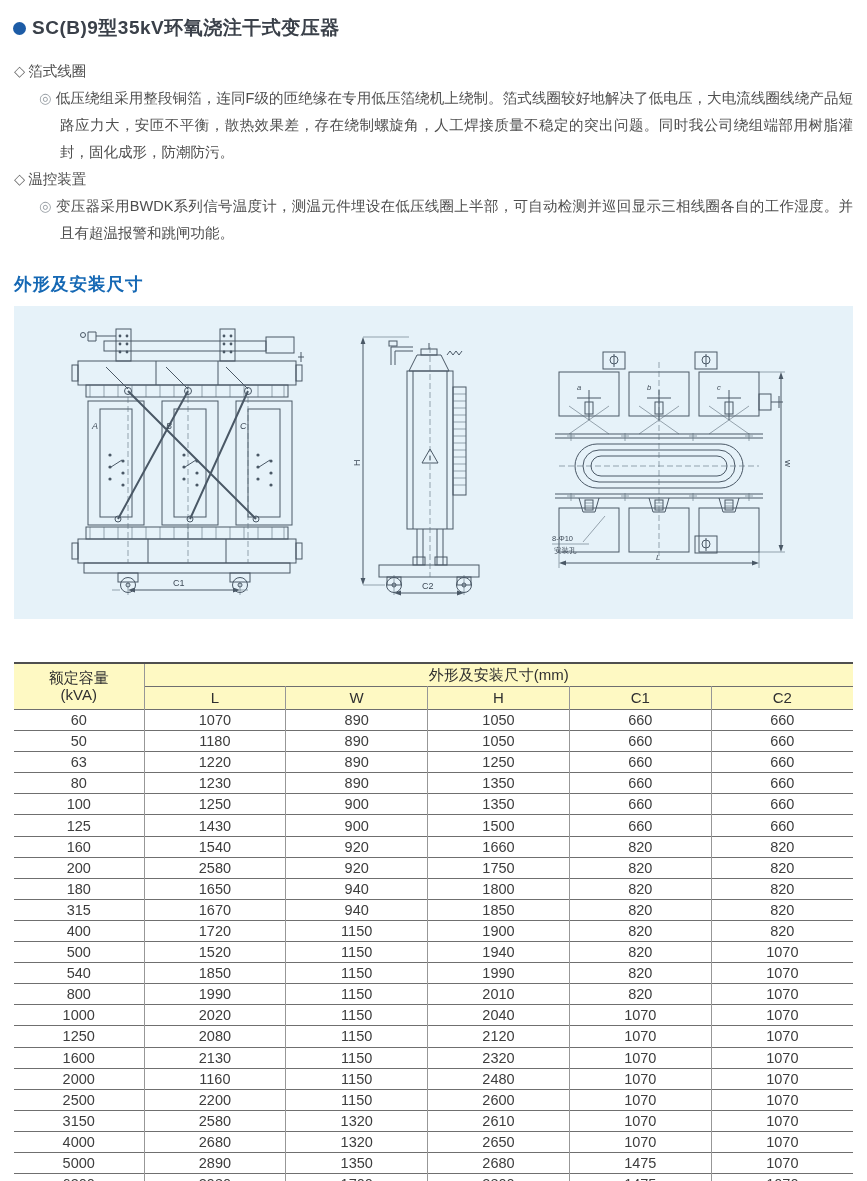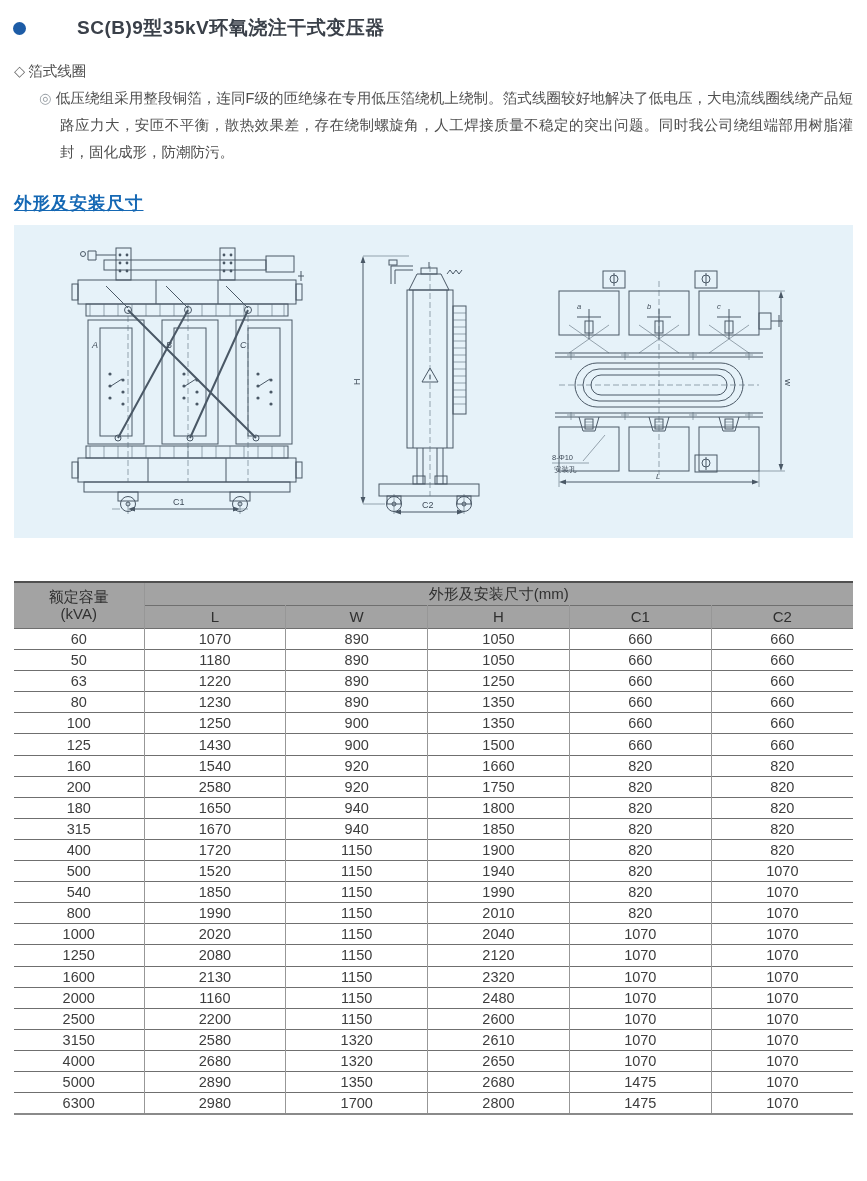--- a/index.html
+++ b/index.html
@@ -2,68 +2,74 @@
 <html><head>
 <meta charset="utf-8">
 <style>
   html,body{margin:0;padding:0;}
   body{
     width:867px;height:1181px;background:#ffffff;position:relative;
     font-family:"Liberation Sans","DejaVu Sans",sans-serif;
     -webkit-font-smoothing:antialiased;overflow:hidden;
   }
   
-  .title-row{display:flex;align-items:center;margin:15px 0 0 13px;gap:45px;}
+  .title-row{display:flex;align-items:center;margin:15px 0 0 13px;}
   .bullet{width:13px;height:13px;border-radius:50%;background:#1d5ca6;margin-right:6px;flex:0 0 auto;}
   .page-title{font-size:19px;font-weight:bold;color:#3a4049;letter-spacing:.5px;}
   
   .features{margin:17px 14px 8px 14px;font-size:14.5px;color:#4e4e4e;}
   .feat-h{line-height:27px;}
   .feat-h .mk{color:#6b6b6b;margin-right:3px;}
   .feat-p{line-height:27px;padding-left:46px;text-indent:-21px;text-align:justify;}
   .feat-p .mk{color:#9aa0a6;margin-right:4px;}
   
-  .section-title{margin:25px 0 10px 14px;font-size:17.5px;font-weight:bold;color:#1568b4;letter-spacing:1px;text-decoration:underline;}
+  .section-title{margin:25px 0 10px 14px;font-size:17.5px;font-weight:bold;color:#1568b4;letter-spacing:1px;}
   
   .panel{margin:0 14px;height:313px;background:#e6f2f9;display:flex;justify-content:center;align-items:center;gap:46px;}
   .panel svg{display:block;}
   .ln{stroke:#4a5866;fill:none;stroke-width:1;}
   .lnthin{stroke:#5d6b78;fill:none;stroke-width:.6;}
   .lnrod{stroke:#4a5866;fill:none;stroke-width:2;}
   .dash{stroke:#5d6b78;fill:none;stroke-width:.6;stroke-dasharray:6 3;}
   .fil{fill:#4a5866;stroke:none;}
   .dlab{fill:#3f4b58;font-size:9px;font-family:"Liberation Sans","DejaVu Sans",sans-serif;}
   .dlab-i{font-style:italic;}
   .dlab-s{font-size:7.5px;}
   
   .dims{width:839px;margin:43px 14px 0 14px;border-collapse:collapse;table-layout:fixed;
         border-top:2px solid #4f4f4f;border-bottom:2px solid #8a8a8a;}
   .dims col.c0{width:130px;}
   .dims th,.dims td{border-top:1.5px solid #6f6f6f;border-left:1px solid #979797;border-right:1px solid #979797;
         padding:0;text-align:center;vertical-align:middle;}
   .dims tr>*:first-child{border-left:none;}
   .dims tr>*:last-child{border-right:none;}
-  .dims thead th{background:#a3a3a3;font-weight:normal;font-size:15px;color:#303030;height:22px;line-height:1.08;}
+  .dims thead th{background:#fef9c3;font-weight:normal;font-size:15px;color:#303030;height:22px;line-height:1.08;}
   .dims thead .cap div{font-size:15px;}
   .dims tbody td{height:20.1px;font-size:14.5px;color:#3d3d3d;}
 </style>
 </head>
 <body>
 
 <div class="title-row">
   <span class="bullet"></span>
   <span class="page-title">SC(B)9型35kV环氧浇注干式变压器</span>
 </div>
 
 <div class="features">
   <div class="feat-h">
     <span class="mk">◇</span><span>箔式线圈</span>
   </div>
   <div class="feat-p">
     <span class="mk">◎</span><span>低压绕组采用整段铜箔，连同F级的匝绝缘在专用低压箔绕机上绕制。箔式线圈较好地解决了低电压，大电流线圈线绕产品短路应力大，安匝不平衡，散热效果差，存在绕制螺旋角，人工焊接质量不稳定的突出问题。同时我公司绕组端部用树脂灌封，固化成形，防潮防污。</span>
+  </div>
+  <div class="feat-h">
+    <span class="mk">◇</span><span>温控装置</span>
+  </div>
+  <div class="feat-p">
+    <span class="mk">◎</span><span>变压器采用BWDK系列信号温度计，测温元件埋设在低压线圈上半部，可自动检测并巡回显示三相线圈各自的工作湿度。并且有超温报警和跳闸功能。</span>
   </div>
 </div>
 
 <div class="section-title">外形及安装尺寸</div>
 
 <div class="panel">
 
   <svg width="235" height="272" viewBox="0 0 235 272">
     <g class="ln">
       <circle cx="13" cy="8" r="2.5"></circle>

